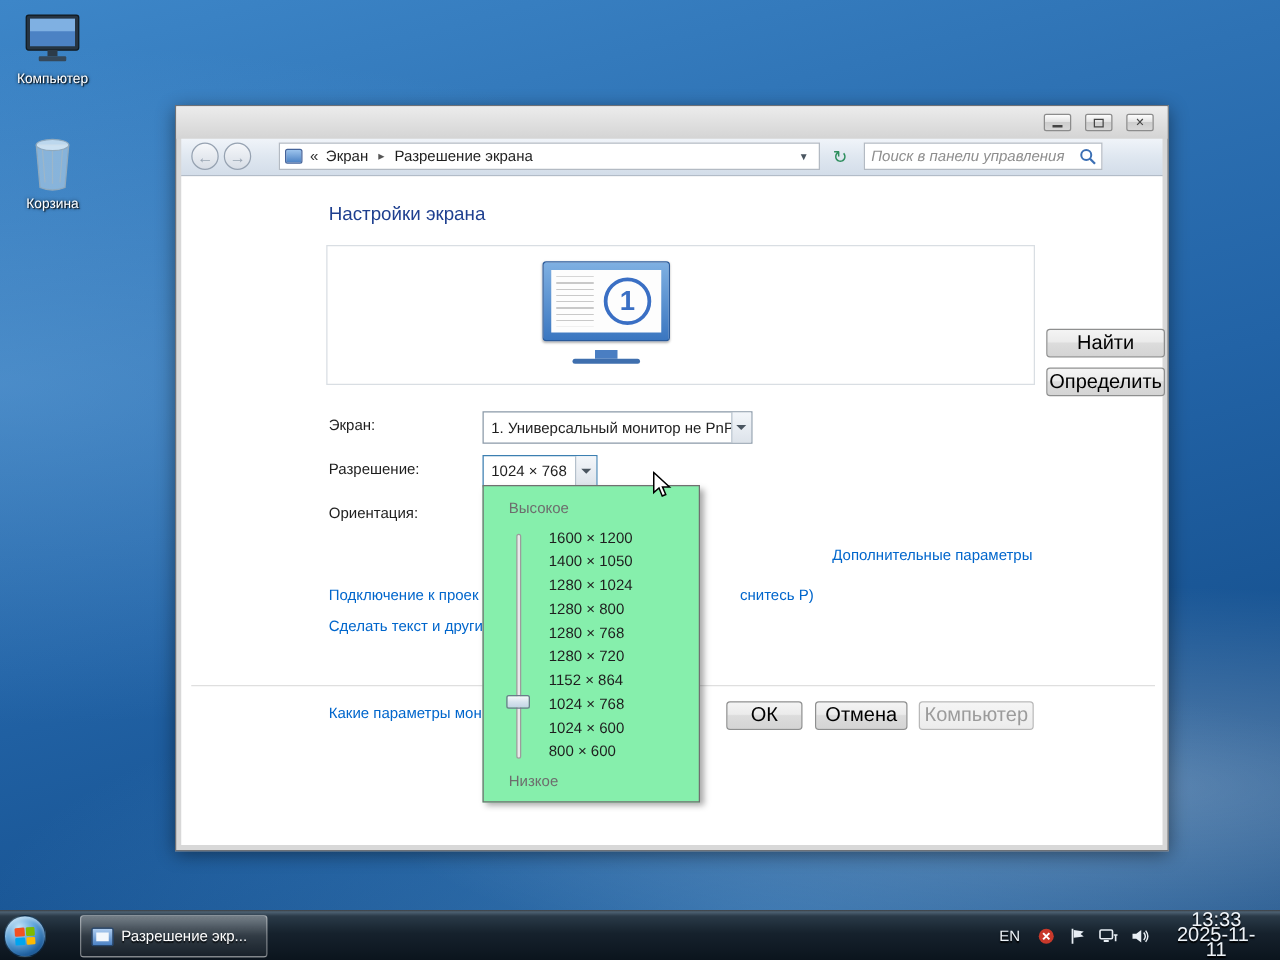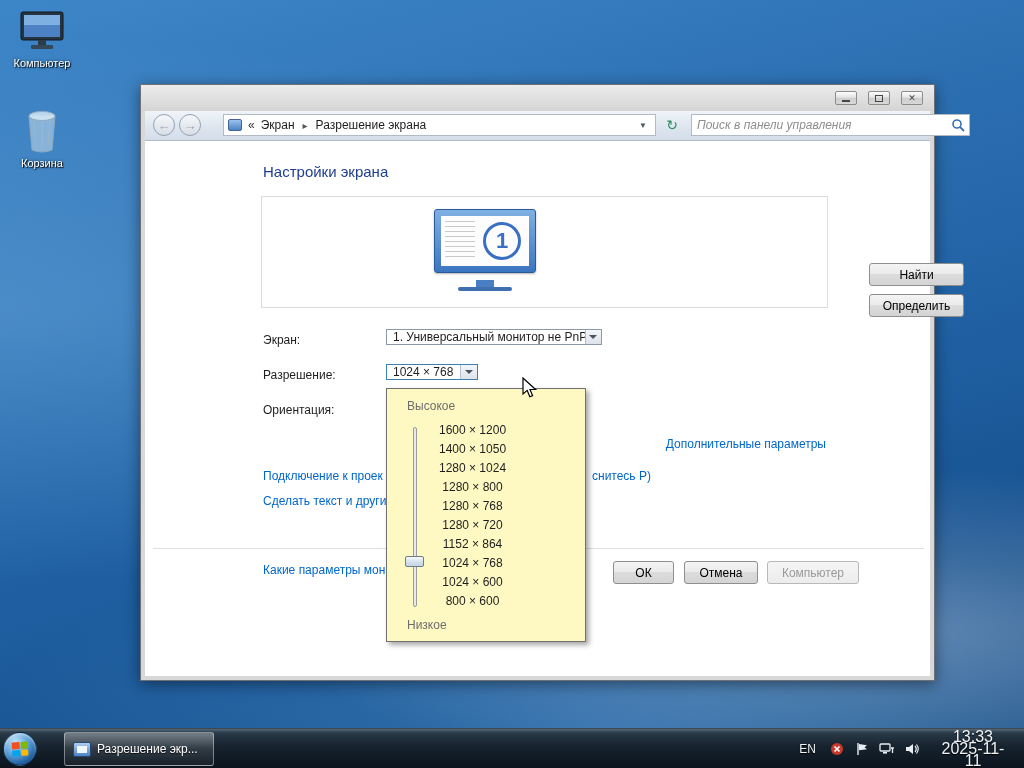--- a/index.html
+++ b/index.html
@@ -63,21 +63,21 @@
   .crumb-bar .ovf { margin:0 4px 0 6px; color:#333; }
   .crumb-item { padding:0 2px; }
   .crumb-drop { margin-left:auto; color:#4a5560; font-size:8px; padding:0 4px; }
   .mini-display {
     width:14px; height:12px; border:1px solid #44639a; border-radius:2px;
     background:linear-gradient(#9cc3ec,#4c82c4); flex:0 0 auto;
   }
   .refresh-btn { position:absolute; left:517px; top:3px; width:20px; height:22px;
     display:flex; align-items:center; justify-content:center; color:#2f8f5f; font-size:14px; }
   .search-box {
-    position:absolute; left:546px; top:3px; width:279px; height:22px;
+    position:absolute; left:546px; top:3px; width:191px; height:22px;
     background:#fff; border:1px solid #b3bac3; display:flex; align-items:center;
   }
   .search-box input {
     flex:1; border:0; outline:none; height:18px; padding:0 5px; font-size:12px;
     font-family:"Liberation Sans", sans-serif; background:transparent;
   }
   .search-box input::placeholder { color:#8e8e8e; font-style:italic; }
   .search-glyph { width:22px; display:flex; justify-content:center; }
 
   
@@ -99,37 +99,37 @@
     width:38px; height:38px; border:3px solid #3a6fc4; border-radius:50%;
     display:flex; align-items:center; justify-content:center;
     color:#3a6fc4; font-size:22px; font-weight:bold;
   }
   .monitor-stand { position:absolute; left:214px; top:83px; width:18px; height:7px; background:#4a7ec2; }
   .monitor-base  { position:absolute; left:196px; top:90px; width:54px; height:4px; background:#3f6fae; border-radius:2px; }
 
   .btn {
     position:absolute; height:23px; border:1px solid #8e8f8f; border-radius:3px;
     background:linear-gradient(#f4f4f4,#ebebeb 45%,#dcdcdc 50%,#d4d4d4);
-    display:flex; align-items:center; justify-content:center; font-size:12px; color:#000;margin-left:32px;
+    display:flex; align-items:center; justify-content:center; font-size:16px; color:#000;
   }
   .btn.disabled { color:#9b9b9b; border-color:#b8b8b8;
     background:linear-gradient(#f5f5f5,#ececec); }
   #btn-detect  { left:575px; top:66px;  width:95px; }
   #btn-identify{ left:575px; top:97px;  width:95px; }
   #btn-ok      { left:436px; top:420px; width:61px; }
   #btn-cancel  { left:507px; top:420px; width:74px; }
   #btn-apply   { left:590px; top:420px; width:92px; }
 
   .fld-label { position:absolute; left:118px; color:#1e1e1e; }
   #lbl-display    { top:192px; }
   #lbl-resolution { top:227px; }
   #lbl-orient     { top:262px; }
 
   .combo {
-    position:absolute; height:16px; border:1px solid #8a99a8; background:#fff;
+    position:absolute; height:26px; border:1px solid #8a99a8; background:#fff;
     display:flex; align-items:center; font-size:12px; color:#1e1e1e;
   }
   .combo .val { padding:0 6px; white-space:nowrap; overflow:hidden; }
   .combo .arrow-zone {
     margin-left:auto; width:17px; height:100%;
     background:linear-gradient(#f3f6fa,#dde3ea); border-left:1px solid #b4c0cb;
     display:flex; align-items:center; justify-content:center;
   }
   .tri-down { width:0; height:0; border-left:4px solid transparent;
     border-right:4px solid transparent; border-top:4px solid #4a5560; }
@@ -140,23 +140,23 @@
   #link-advanced { top:296px; right:104px; }
   #link-proj-l   { left:118px; top:328px; }
   #link-proj-r   { left:447px; top:328px; }
   #link-text     { left:118px; top:353px; }
   #link-which    { left:118px; top:378px;margin-top:44px; }
 
   .h-sep { position:absolute; left:8px; top:407px; width:771px; height:1px; background:#dfdfdf; }
 
   
   .res-panel {
-    position:absolute; left:241px; top:247px; width:200px; height:254px;
-    background:#fef9c3; border:1px solid #707070;
-    box-shadow:3px 3px 5px rgba(0,0,0,0.35); z-index:50;text-align:center;
+    position:absolute; left:241px; top:247px; width:174px; height:254px;
+    background:#86efac; border:1px solid #707070;
+    box-shadow:3px 3px 5px rgba(0,0,0,0.35); z-index:50;
   }
   .res-hi  { position:absolute; left:20px; top:10px;  color:#6d6d6d; }
   .res-lo  { position:absolute; left:20px; top:229px; color:#6d6d6d; }
   .res-track {
     position:absolute; left:26px; top:38px; width:4px; height:180px;
     background:#e9e9e9; border:1px solid #9c9c9c; border-radius:2px;
   }
   .res-thumb {
     position:absolute; left:18px; top:167px; width:19px; height:11px;
     border:1px solid #6b7b8a; border-radius:2px;

